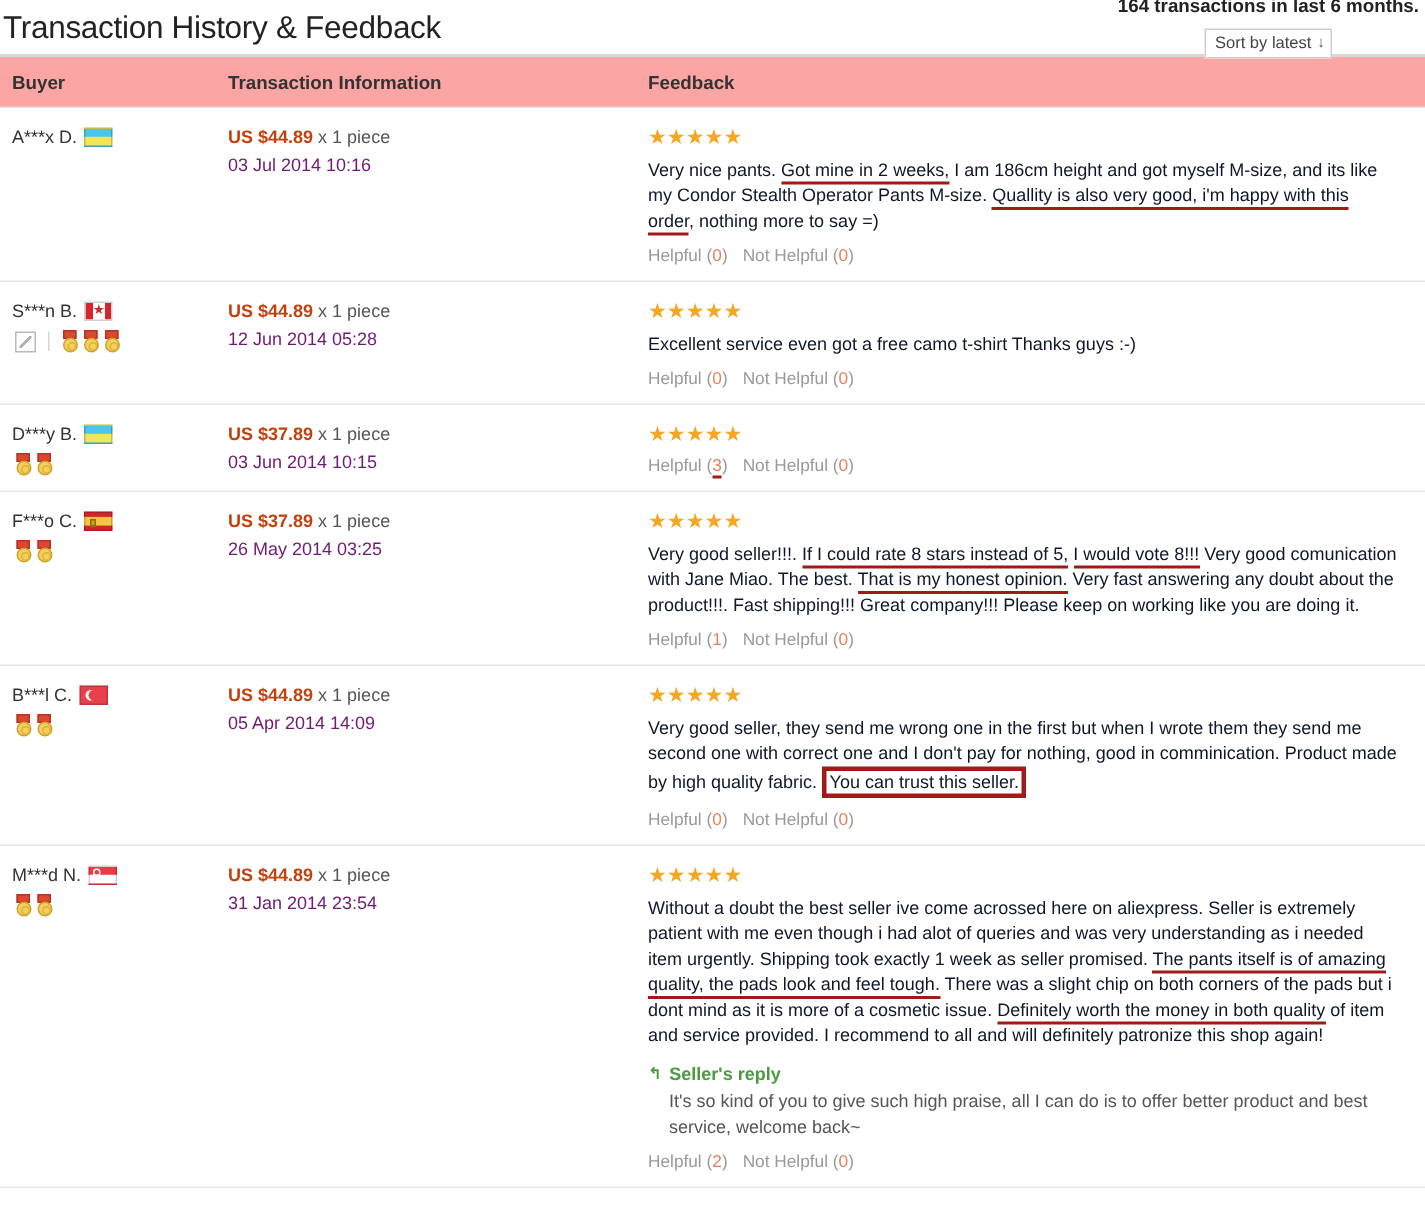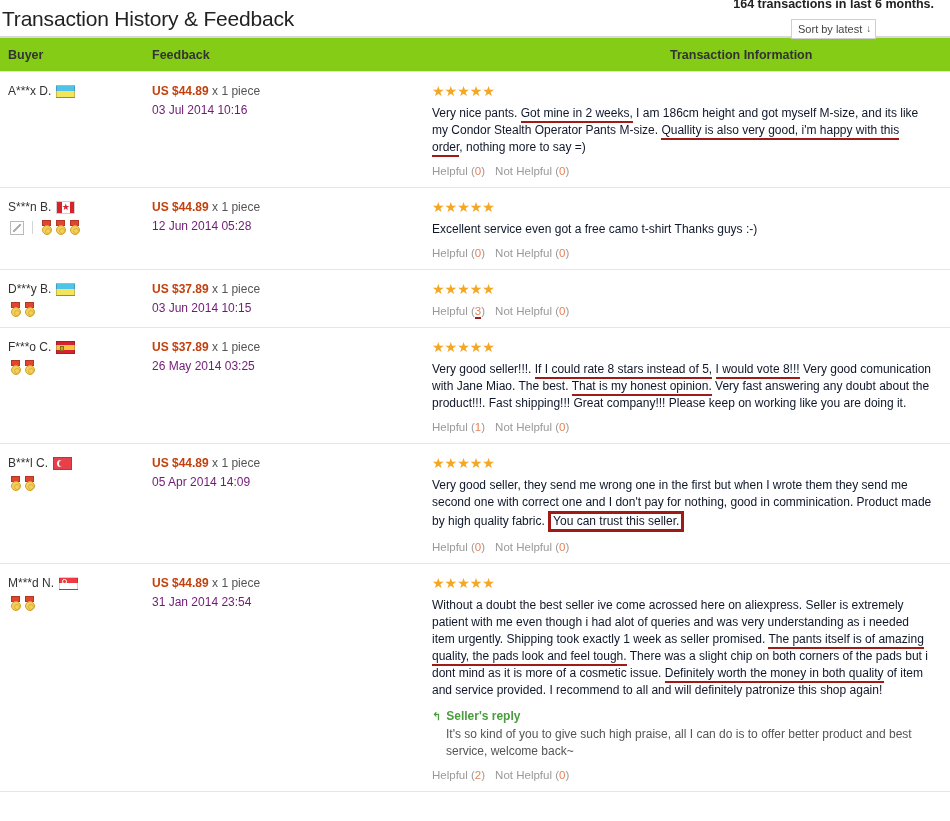--- a/index.html
+++ b/index.html
@@ -12,21 +12,21 @@
   body {
     font-family: "Liberation Sans", "DejaVu Sans", sans-serif;
     font-size: 12px;
     color: #333;
   }
 
   
   .page-header {
     position: relative;
     height: 38px;
-    padding: 0 16px 0 2px;
+    padding: 0 4px 0 2px;
     display: flex;
     align-items: center;
     justify-content: space-between;
     border-bottom: 2px solid #d8d8d8;
   }
   .page-title {
     font-size: 21px;
     font-weight: normal;
     color: #222;
     letter-spacing: -0.2px;
@@ -55,21 +55,21 @@
     display: flex;
     align-items: center;
     gap: 4px;
     cursor: pointer;
   }
   .sort-arrow { font-size: 10px; color: #555; line-height: 1; }
 
   
   .tbl-head {
     display: flex;
-    background: #84cc16;
+    background: #fca5a5;
     border-bottom: 1px solid #e2e2e2;
     height: 34px;
     align-items: center;
   }
   .tbl-head .th {
     font-size: 12.5px;
     font-weight: bold;
     color: #333;
   }
   .col-buyer   { width: 152px; padding-left: 8px; flex: 0 0 152px; }
@@ -248,22 +248,22 @@
     <span class="txn-count">164 transactions in last 6 months.</span>
     <div class="sort-select">
       <span>Sort by latest</span>
       <span class="sort-arrow">↓</span>
     </div>
   </div>
 </div>
 
 <div class="tbl-head">
   <div class="th col-buyer">Buyer</div>
+  <div class="th col-txn">Transaction Information</div>
   <div class="th col-fb">Feedback</div>
-  <div class="th col-txn">Transaction Information</div>
 </div>
 
 <div id="rows-container">
     <div class="row">
       <div class="col-buyer">
         <div class="buyer-line">
           <span class="buyer-name">A***x D.</span>
           <span class="flag flag-ua"></span>
         </div>
       </div>

